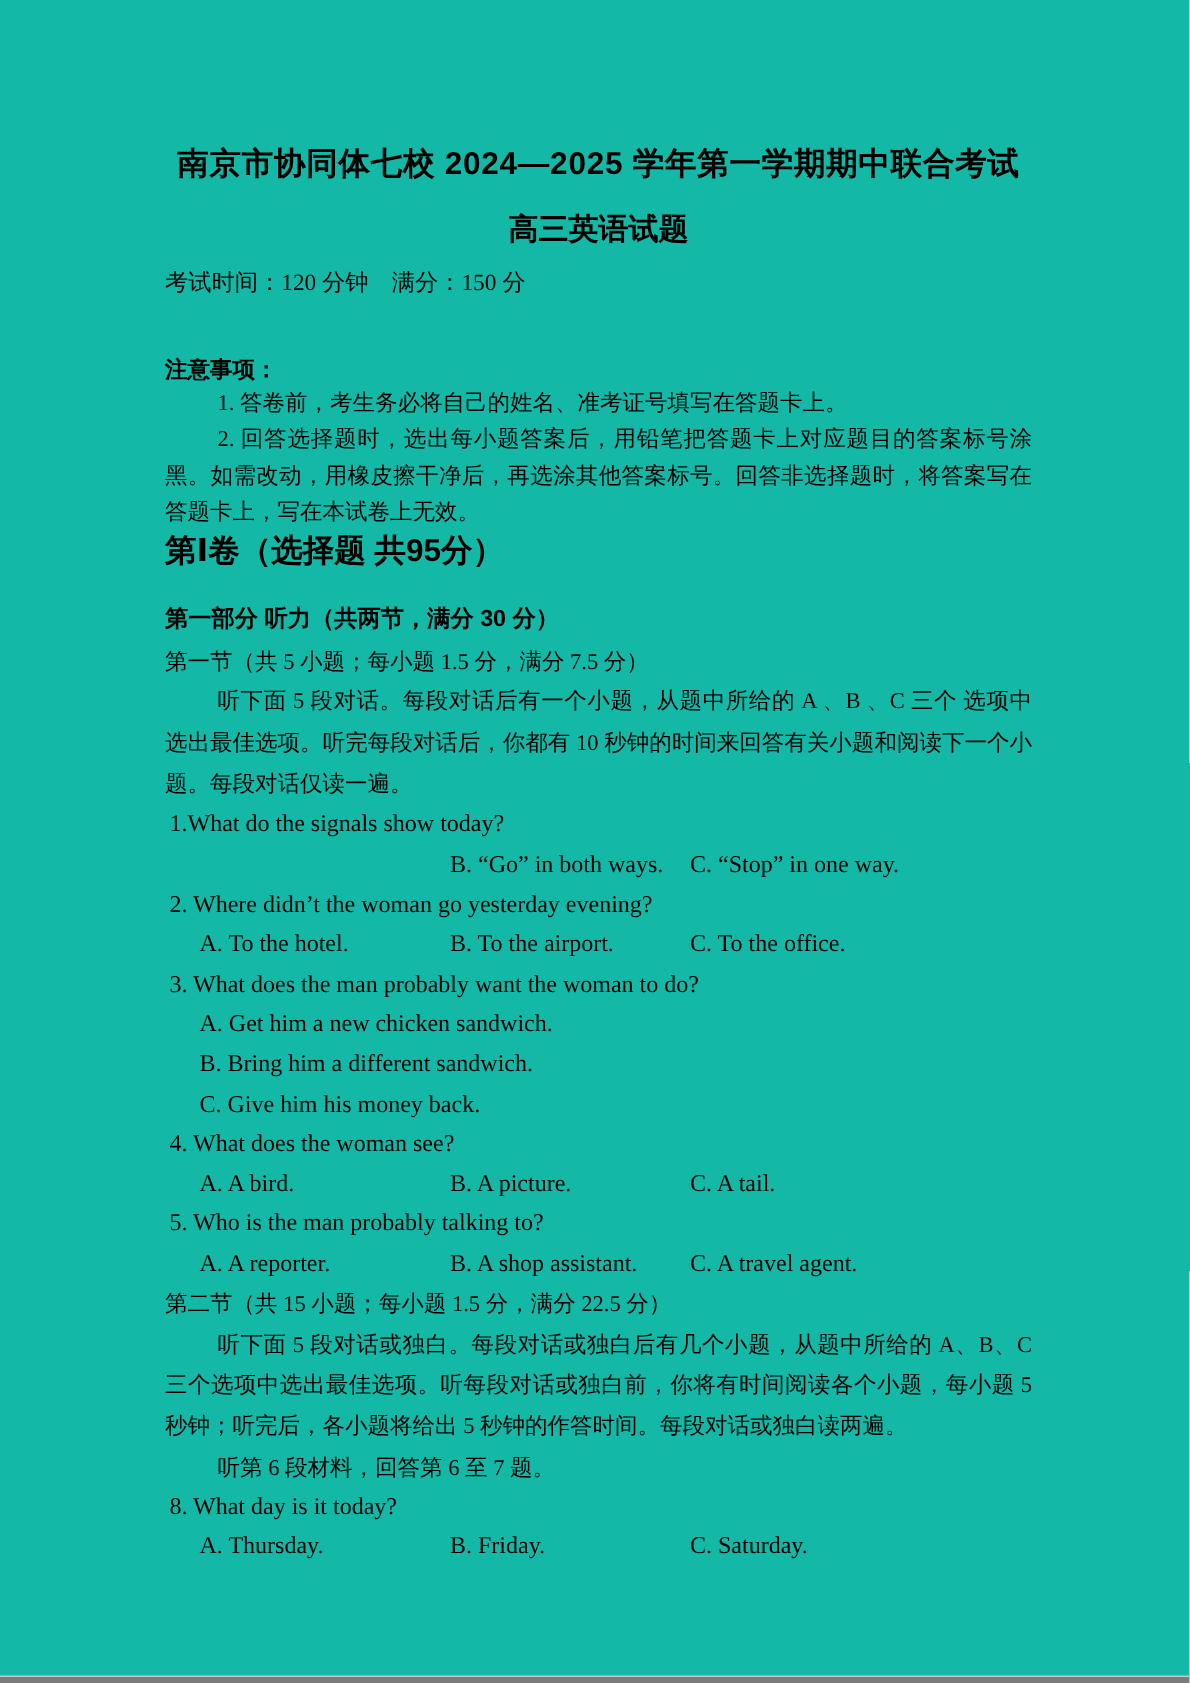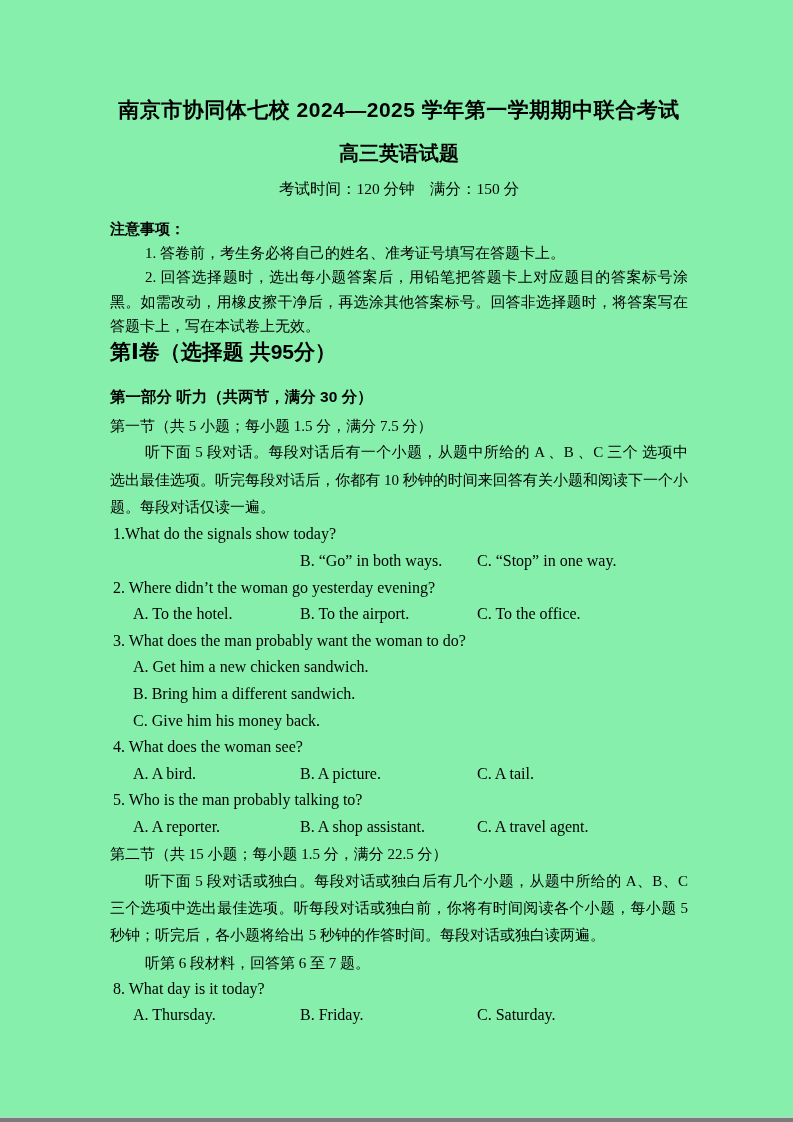--- a/index.html
+++ b/index.html
@@ -1,21 +1,21 @@
 <!DOCTYPE html>
 <html><head>
 <meta charset="utf-8">
 <style>
   * { box-sizing: border-box; }
   html, body { margin: 0; padding: 0; background: #ffffff; }
   .page {
     position: relative;
     width: 793px;
     height: 1122px;
-    background: #86efac;
+    background: #14b8a6;
     color: #000000;
     overflow: hidden;
     font-family: "Liberation Serif", "DejaVu Serif", serif;
   }
   .content {
     position: absolute;
     left: 110px;
     top: 0;
     width: 578px;
   }
@@ -32,27 +32,27 @@
   .subtitle {
     margin-top: 19px;
     text-align: center;
     font-family: "Liberation Sans", "DejaVu Sans", sans-serif;
     font-weight: 700;
     font-size: 20px;
     line-height: 24px;
   }
   .exam-info {
     margin-top: 14px;
-    text-align: center;
+    text-align: left;
     font-size: 15.5px;
     line-height: 20px;
   }
   .notice-heading {
-    margin-top: 22px;
-    font-family: Liberation Mono, monospace;
+    margin-top: 38px;
+    font-family: Liberation Sans, sans-serif;
     font-weight: 700;
     font-size: 15px;
     line-height: 20px;
   }
   .note {
     margin: 0;
     font-size: 15px;
     line-height: 24.3px;
     text-indent: 35px;
     text-align: justify;
@@ -86,21 +86,21 @@
   }
   .qa {
     font-size: 16px;
     line-height: 26.6px;
   }
   .q { padding-left: 3px; }
   .opt-row { position: relative; height: 26.6px; }
   .opt-row span { position: absolute; top: 0; white-space: nowrap; }
   .oa { left: 23px; }
   .ob { left: 190px; }
-  .oc { left: 367px; }
+  .oc { left: 350px; }
   .so { padding-left: 23px; }
   .section-heading2 {
     margin: 0;
     font-size: 15px;
     line-height: 27.5px;
   }
   .material {
     margin: 0;
     font-size: 15px;
     line-height: 26px;

